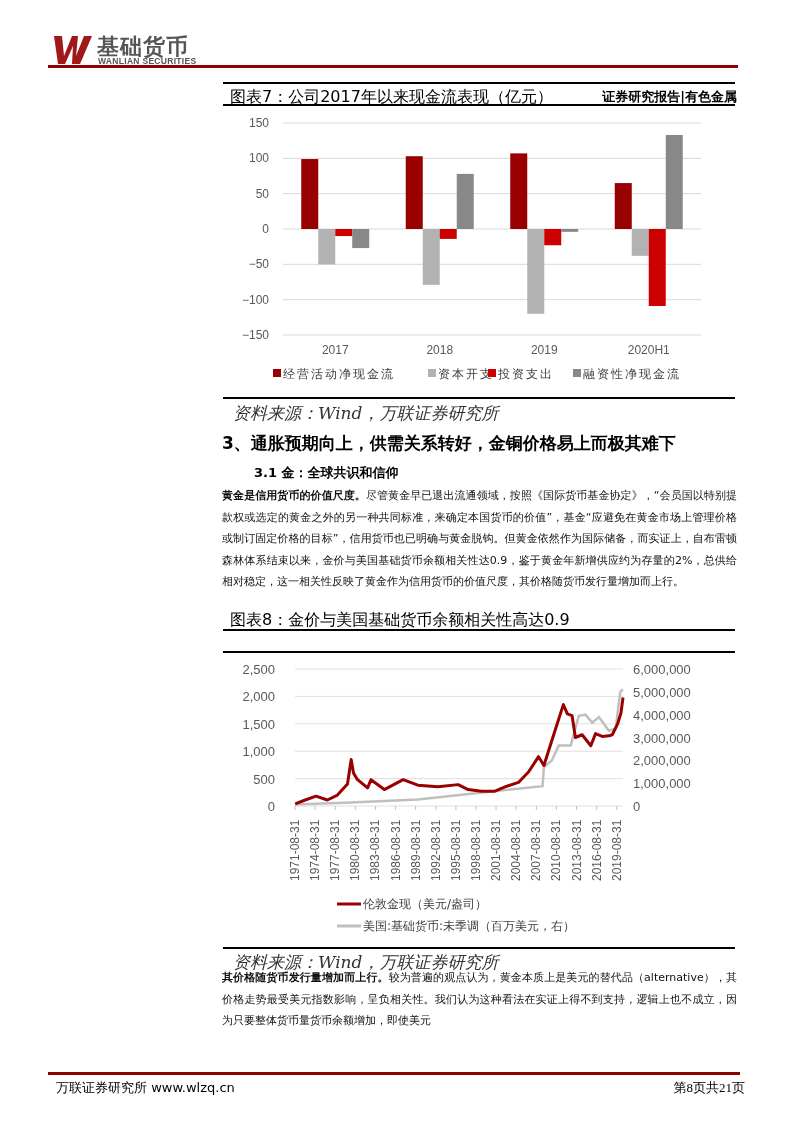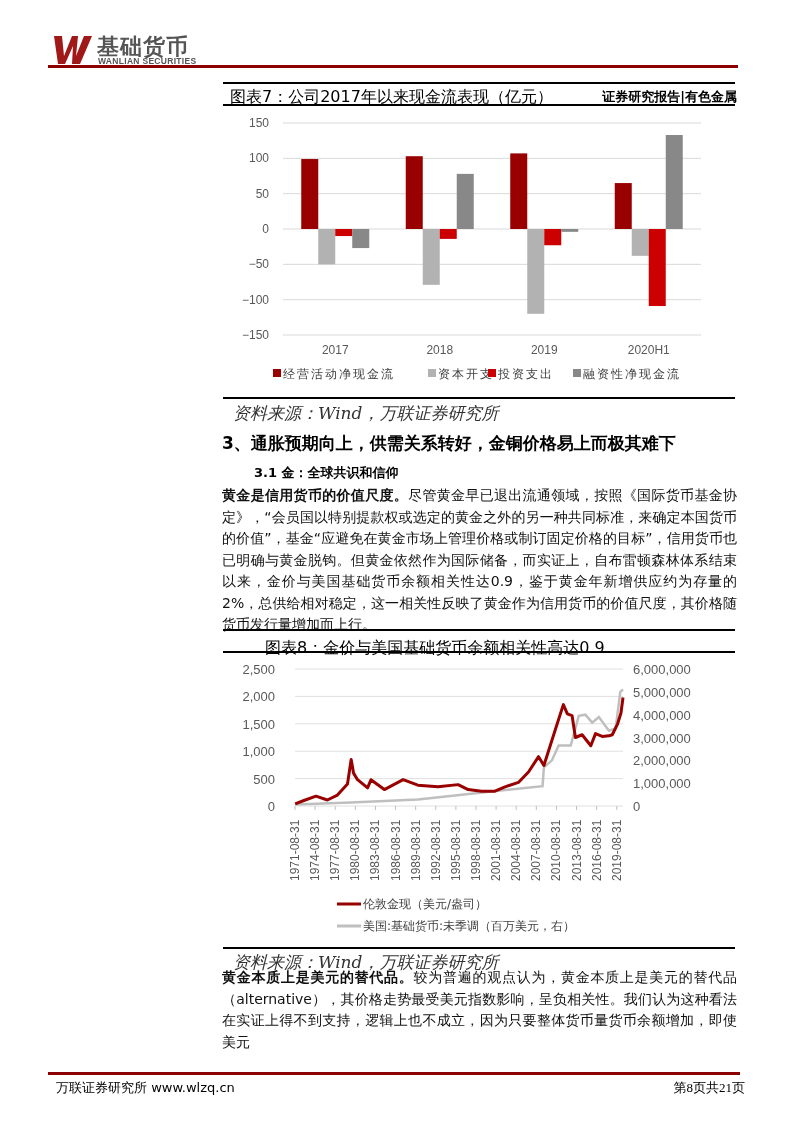--- a/index.html
+++ b/index.html
@@ -8,21 +8,21 @@
   .header-line { position:absolute; left:48px; top:65px; width:690px; height:3px; background:#8b0000; }
   .logo-w { position:absolute; left:52px; top:34px; width:40px; height:32px; }
   .logo-cn { position:absolute; left:97px; top:32px; font-family:"DejaVu Sans", sans-serif; font-size:22px; font-weight:bold; color:#555; letter-spacing:1px; }
   .logo-en { position:absolute; left:98px; top:56px; font-family:"Liberation Sans", sans-serif; font-size:8.5px; font-weight:bold; color:#555; letter-spacing:0.3px; }
   .header-right { position:absolute; right:56px; top:46px; font-size:13px; font-weight:bold; font-family:"DejaVu Sans", sans-serif;margin-top:42px; }
   .rule-thick { position:absolute; left:223px; width:512px; height:2px; background:#000; }
   .fig-title { position:absolute; left:230px; font-size:16px; font-family:"DejaVu Sans", sans-serif; }
   .source { position:absolute; left:233px; font-size:17px; font-style:italic; color:#333; }
   .h2 { position:absolute; left:222px; top:432px; font-size:17px; font-weight:bold; font-family:"DejaVu Sans", sans-serif; }
   .h3 { position:absolute; left:222px; top:464px; font-size:13px; font-weight:bold; font-family:"DejaVu Sans", sans-serif;margin-left:32px; }
-  .para { position:absolute; left:222px; width:515px; font-size:14px; line-height:21.5px; text-align:justify; font-family:"DejaVu Sans", sans-serif; color:#111; }
+  .para { position:absolute; left:222px; width:515px; font-size:11px; line-height:21.5px; text-align:justify; font-family:"DejaVu Sans", sans-serif; color:#111; }
   .para b { font-weight:bold; }
   .footer-line { position:absolute; left:48px; top:1072px; width:692px; height:3px; background:#8b0000; }
   .footer-left { position:absolute; left:56px; top:1079px; font-size:13px; font-family:"DejaVu Sans", sans-serif; }
   .footer-right { position:absolute; right:48px; top:1079px; font-size:13px; font-family:Liberation Serif, serif; }
   svg text { font-family:"Liberation Sans", sans-serif; }
 </style>
 </head>
 <body>
 
 <div>
@@ -88,21 +88,21 @@
 <div class="source" style="top:402px;">资料来源：Wind，万联证券研究所</div>
 
 <div class="h2">3、通胀预期向上，供需关系转好，金铜价格易上而极其难下</div>
 <div class="h3">3.1 金：全球共识和信仰</div>
 
 <div class="para" style="top:485px;">
   <b>黄金是信用货币的价值尺度。</b><span>尽管黄金早已退出流通领域，按照《国际货币基金协定》，“会员国以特别提款权或选定的黄金之外的另一种共同标准，来确定本国货币的价值”，基金“应避免在黄金市场上管理价格或制订固定价格的目标”，信用货币也已明确与黄金脱钩。但黄金依然作为国际储备，而实证上，自布雷顿森林体系结束以来，金价与美国基础货币余额相关性达0.9，鉴于黄金年新增供应约为存量的2%，总供给相对稳定，这一相关性反映了黄金作为信用货币的价值尺度，其价格随货币发行量增加而上行。</span>
 </div>
 
 <div class="rule-thick" style="top:629px;"></div>
-<div class="fig-title" style="top:638px;margin-left:35px;">图表8：金价与美国基础货币余额相关性高达0.9</div>
+<div class="fig-title" style="top:610px;">图表8：金价与美国基础货币余额相关性高达0.9</div>
 <div class="rule-thick" style="top:651px;"></div>
 
 <svg class="abs" style="left:223px;top:655px;" width="512" height="290" id="chart2">
     <line x1="72" x2="400" y1="14" y2="14" stroke="#e0e0e0" stroke-width="1"></line>
     <text x="52" y="19" text-anchor="end" font-size="13" fill="#595959">2,500</text>
     <line x1="72" x2="400" y1="41.4" y2="41.4" stroke="#e0e0e0" stroke-width="1"></line>
     <text x="52" y="46.4" text-anchor="end" font-size="13" fill="#595959">2,000</text>
     <line x1="72" x2="400" y1="68.8" y2="68.8" stroke="#e0e0e0" stroke-width="1"></line>
     <text x="52" y="73.8" text-anchor="end" font-size="13" fill="#595959">1,500</text>
     <line x1="72" x2="400" y1="96.2" y2="96.2" stroke="#e0e0e0" stroke-width="1"></line>
@@ -157,18 +157,18 @@
     <line x1="114" x2="138" y1="249" y2="249" stroke="#990000" stroke-width="3"></line>
     <text x="140" y="253" font-size="12" fill="#404040" style="font-family:&quot;DejaVu Sans&quot;,sans-serif">伦敦金现（美元/盎司）</text>
     <line x1="114" x2="138" y1="271" y2="271" stroke="#bfbfbf" stroke-width="3"></line>
     <text x="140" y="275" font-size="12" fill="#404040" style="font-family:&quot;DejaVu Sans&quot;,sans-serif">美国:基础货币:未季调（百万美元，右）</text>
   </svg>
 
 <div class="rule-thick" style="top:947px;"></div>
 <div class="source" style="top:951px;">资料来源：Wind，万联证券研究所</div>
 
 <div class="para" style="top:967px;">
-  <b>黄金本质上是美元的替代品。</b><span>较为普遍的观点认为，黄金本质上是美元的替代品（alternative），其价格走势最受美元指数影响，呈负相关性。我们认为这种看法在实证上得不到支持，逻辑上也不成立，因为只要整体货币量货币余额增加，即使美元</span>
+  <b>其价格随货币发行量增加而上行。</b><span>较为普遍的观点认为，黄金本质上是美元的替代品（alternative），其价格走势最受美元指数影响，呈负相关性。我们认为这种看法在实证上得不到支持，逻辑上也不成立，因为只要整体货币量货币余额增加，即使美元</span>
 </div>
 
 <div class="footer-line"></div>
 <div class="footer-left">万联证券研究所 www.wlzq.cn</div>
 <div class="footer-right">第8页共21页</div>
 
 </body></html>

